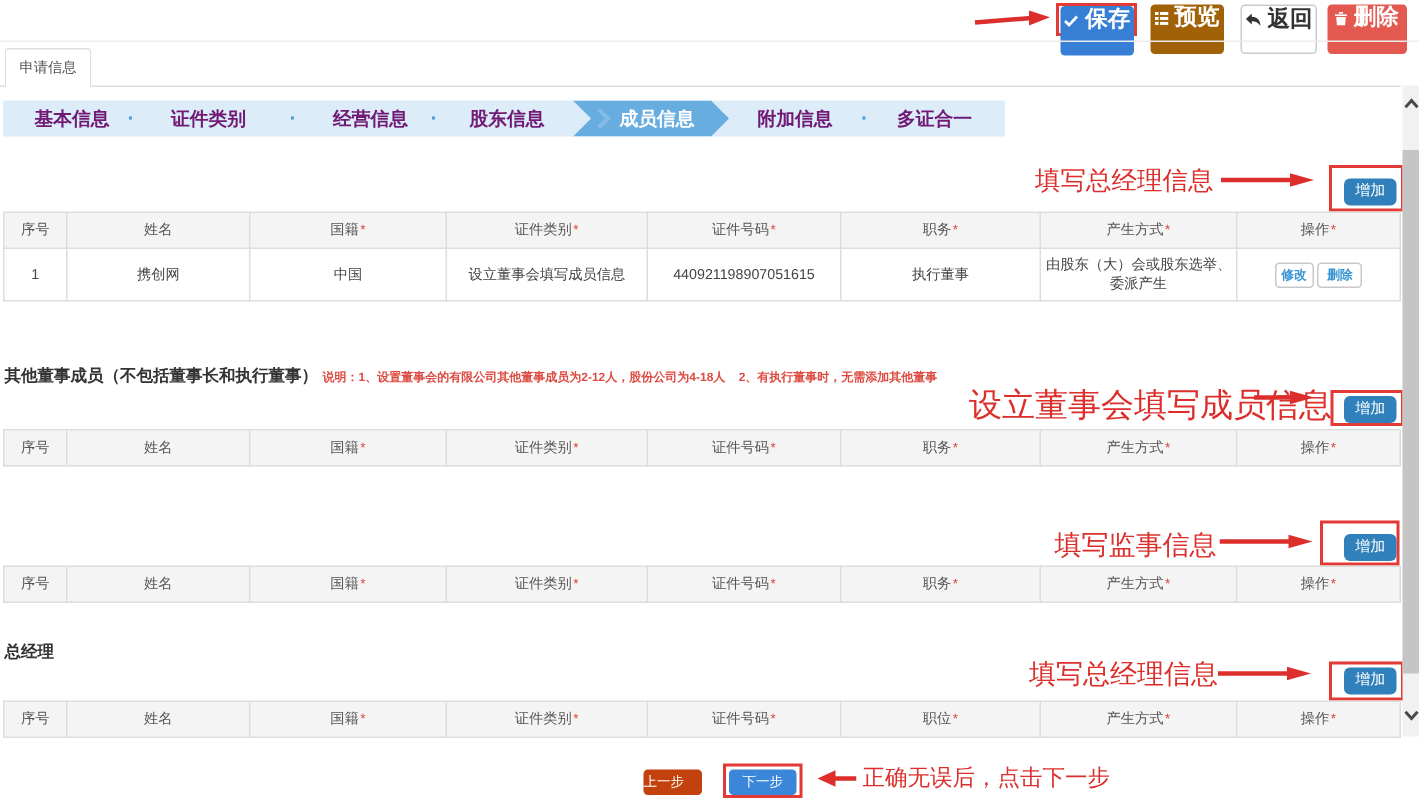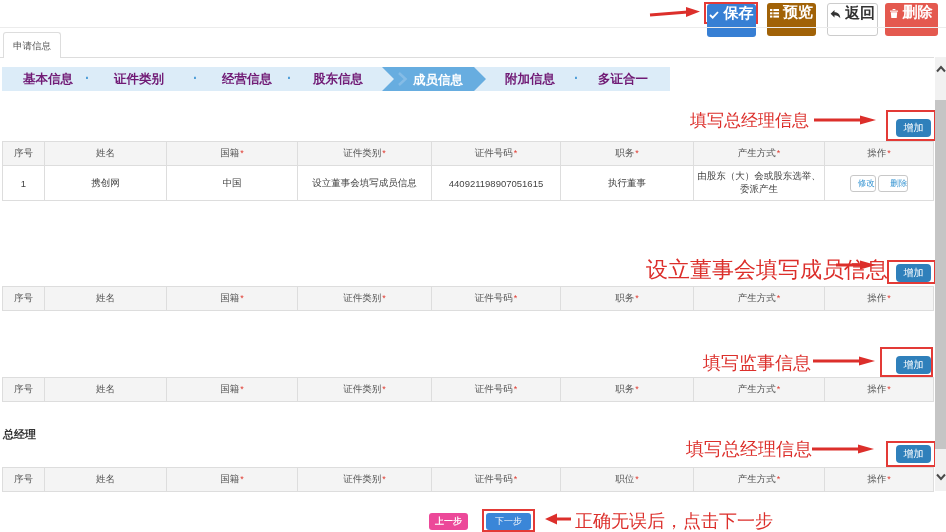--- a/index.html
+++ b/index.html
@@ -19,21 +19,21 @@
 table.tbl th{border:1px solid #ddd;background:#f4f4f4;height:24px;
   font-size:9.5px;font-weight:normal;color:#555;text-align:center;}
 table.tbl td{border:1px solid #ddd;background:#fff;height:35px;
   font-size:9.5px;color:#444;text-align:center;}
 .star{color:#e03a30;font-size:9px;margin-left:1px;}
 .sect{position:absolute;font-size:11px;font-weight:bold;color:#333;white-space:nowrap;}
 .note{color:#dd4b42;font-size:8px;font-weight:bold;}
 .addbtn{position:absolute;width:35px;height:18px;background:#2f80bb;border-radius:4px;
   color:#fff;font-size:10px;text-align:center;line-height:18px;}
 .minibtn{display:inline-block;width:26px;height:17px;background:#fff;border:1px solid #c8c8c8;
-  border-radius:3px;color:#3b97d3;font-size:8.5px;text-align:right;line-height:15px;}
+  border-radius:3px;color:#3b97d3;font-size:8.5px;text-align:center;line-height:15px;font-weight:bold;}
 
 
 #crumb{position:absolute;left:2px;top:67px;width:668px;height:24px;background:#dcecf8;}
 .citem{position:absolute;top:67px;height:24px;line-height:24px;font-size:12.5px;font-weight:bold;
   color:#701a75;white-space:nowrap;}
 .cdot{position:absolute;top:67px;height:24px;line-height:22px;font-size:14px;font-weight:bold;color:#4f9fd9;}
 </style>
 </head>
 <body>
 <div id="page">
@@ -133,20 +133,21 @@
           <td>中国</td>
           <td>设立董事会填写成员信息</td>
           <td>440921198907051615</td>
           <td>执行董事</td>
           <td>由股东（大）会或股东选举、委派产生</td>
           <td><span class="minibtn">修改</span> <span class="minibtn" style="width:30px;">删除</span></td>
         </tr>
   </tbody>
     </table>
 
+  <div class="sect" style="left:3px;top:243px;">其他董事成员（不包括董事长和执行董事） <span class="note">说明：1、设置董事会的有限公司其他董事成员为2-12人，股份公司为4-18人&nbsp;&nbsp;&nbsp;&nbsp;2、有执行董事时，无需添加其他董事</span></div>
 
   <div class="ann" style="left:646px;top:255px;font-size:22px;">设立董事会填写成员信息</div>
   <svg class="abs" style="left:836px;top:257px;" width="42" height="16" viewBox="0 0 42 16">
     <path d="M0 8 L26 8" stroke="#dc2f2b" stroke-width="3" fill="none"></path>
     <path d="M24 3.5 L40 8 L24 12.5 Z" fill="#dc2f2b"></path>
   </svg>
   <div class="redbox" style="left:887px;top:260px;width:49px;height:24px;"></div>
   <div class="addbtn" style="left:896px;top:264px;">增加</div>
 
   <table class="tbl" style="top:286px;">
@@ -236,28 +237,28 @@
           <th>国籍<span class="star">*</span></th>
           <th>证件类别<span class="star">*</span></th>
           <th>证件号码<span class="star">*</span></th>
           <th>职位<span class="star">*</span></th>
           <th>产生方式<span class="star">*</span></th>
           <th>操作<span class="star">*</span></th>
         </tr>
   </tbody>
     </table>
 
-  <div class="abs" style="left:429px;top:513px;width:39px;height:17px;background:#ec4899;border-radius:3px;color:#fff;font-size:9px;text-align:center;line-height:17px;font-weight:bold;">上一步</div>
+  <div class="abs" style="left:429px;top:513px;width:39px;height:17px;background:#c2410c;border-radius:3px;color:#fff;font-size:9px;text-align:left;line-height:17px;">上一步</div>
   <div class="redbox" style="left:482px;top:509px;width:53px;height:23px;"></div>
   <div class="abs" style="left:486px;top:513px;width:45px;height:17px;background:#3a86d8;border-radius:3px;color:#fff;font-size:9px;text-align:center;line-height:17px;">下一步</div>
   <svg class="abs" style="left:545px;top:512px;" width="26" height="14" viewBox="0 0 26 14">
     <path d="M26 7 L10 7" stroke="#dc2f2b" stroke-width="3" fill="none"></path>
     <path d="M12 1.5 L0 7 L12 12.5 Z" fill="#dc2f2b"></path>
   </svg>
-  <div class="ann" style="left:575px;top:509px;font-size:18px;">正确无误后，点击下一步</div>
+  <div class="ann" style="left:575px;top:509px;font-size:15px;">正确无误后，点击下一步</div>
 
   <div class="abs" style="left:935px;top:57px;width:11px;height:434px;background:#f1f1f1;"></div>
   <div class="abs" style="left:935px;top:100px;width:11px;height:349px;background:#c5c5c5;"></div>
   <svg class="abs" style="left:936px;top:65px;" width="10" height="8" viewBox="0 0 10 8">
       <path d="M1 6.5 L5 2 L9 6.5" stroke="#4a4a4a" stroke-width="2" fill="none"></path>
     </svg>
   <svg class="abs" style="left:936px;top:473px;" width="10" height="8" viewBox="0 0 10 8">
       <path d="M1 1.5 L5 6 L9 1.5" stroke="#4a4a4a" stroke-width="2" fill="none"></path>
     </svg>
 

